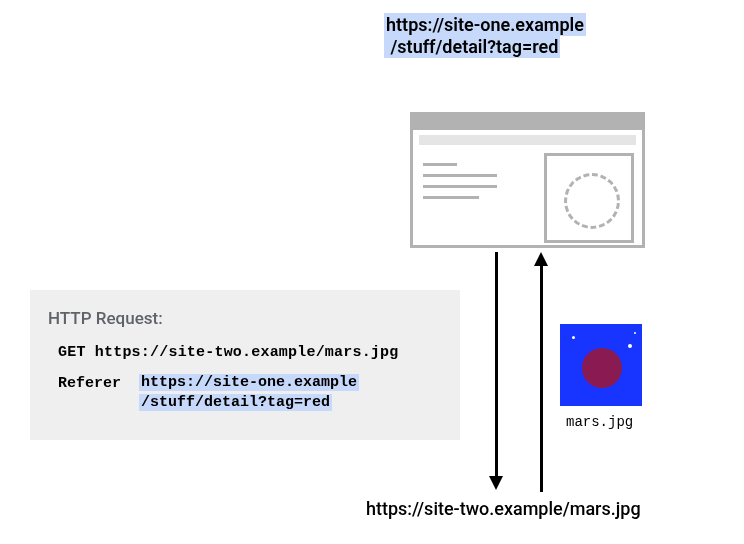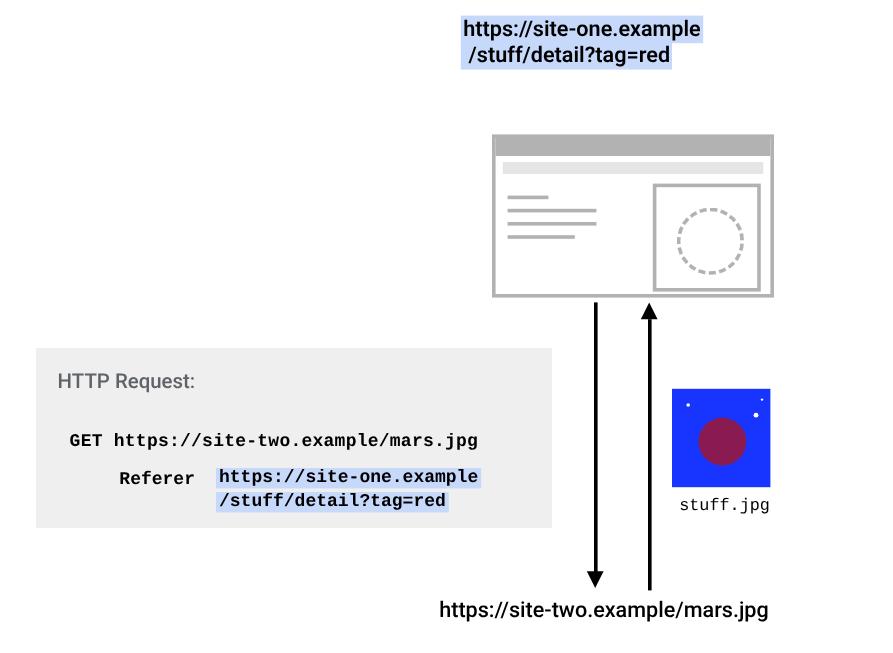--- a/index.html
+++ b/index.html
@@ -109,38 +109,37 @@
     width: 430px;
     height: 150px;
     background: #efefef;
     box-sizing: border-box;
     padding: 18px 18px 14px 18px;
   }
   .card .caption {
     color: #5f6368;
     font-size: 17px;
     font-weight: 500;
-    margin-bottom: 32px;
+    margin-bottom: 16px;
   }
   .mono {
     font-family: Menlo, Consolas, "Courier New", monospace;
     font-size: 15px;
     margin-left: 10px;
   }
   .getline {
     font-weight: 600;
     margin-bottom: 12px;
     letter-spacing: .2px;
   }
   .getline .method { font-weight: 700; }
   .refline {
     font-weight: 600;
     display: flex;
     align-items: flex-start;
-    justify-content: center;
   }
   .refline .key { padding-top: 2px; }
   .refline .val {
     margin-left: 18px;
     font-weight: 600;
     line-height: 20px;
   }
   .refline .val span.hl {
     background: #c7d9fb;
     padding: 0 2px;
@@ -252,17 +251,17 @@
       </span>
     </div>
   </div>
 
   <div class="abs mars">
     <div class="planet"></div>
     <div class="star s1"></div>
     <div class="star s2"></div>
     <div class="star s3"></div>
   </div>
-  <div class="abs mars-label">stuff.jpg</div>
+  <div class="abs mars-label">mars.jpg</div>
 
   <div class="abs bottom-url">https://site-two.example/mars.jpg</div>
 
 </div>
 
 </body></html>

